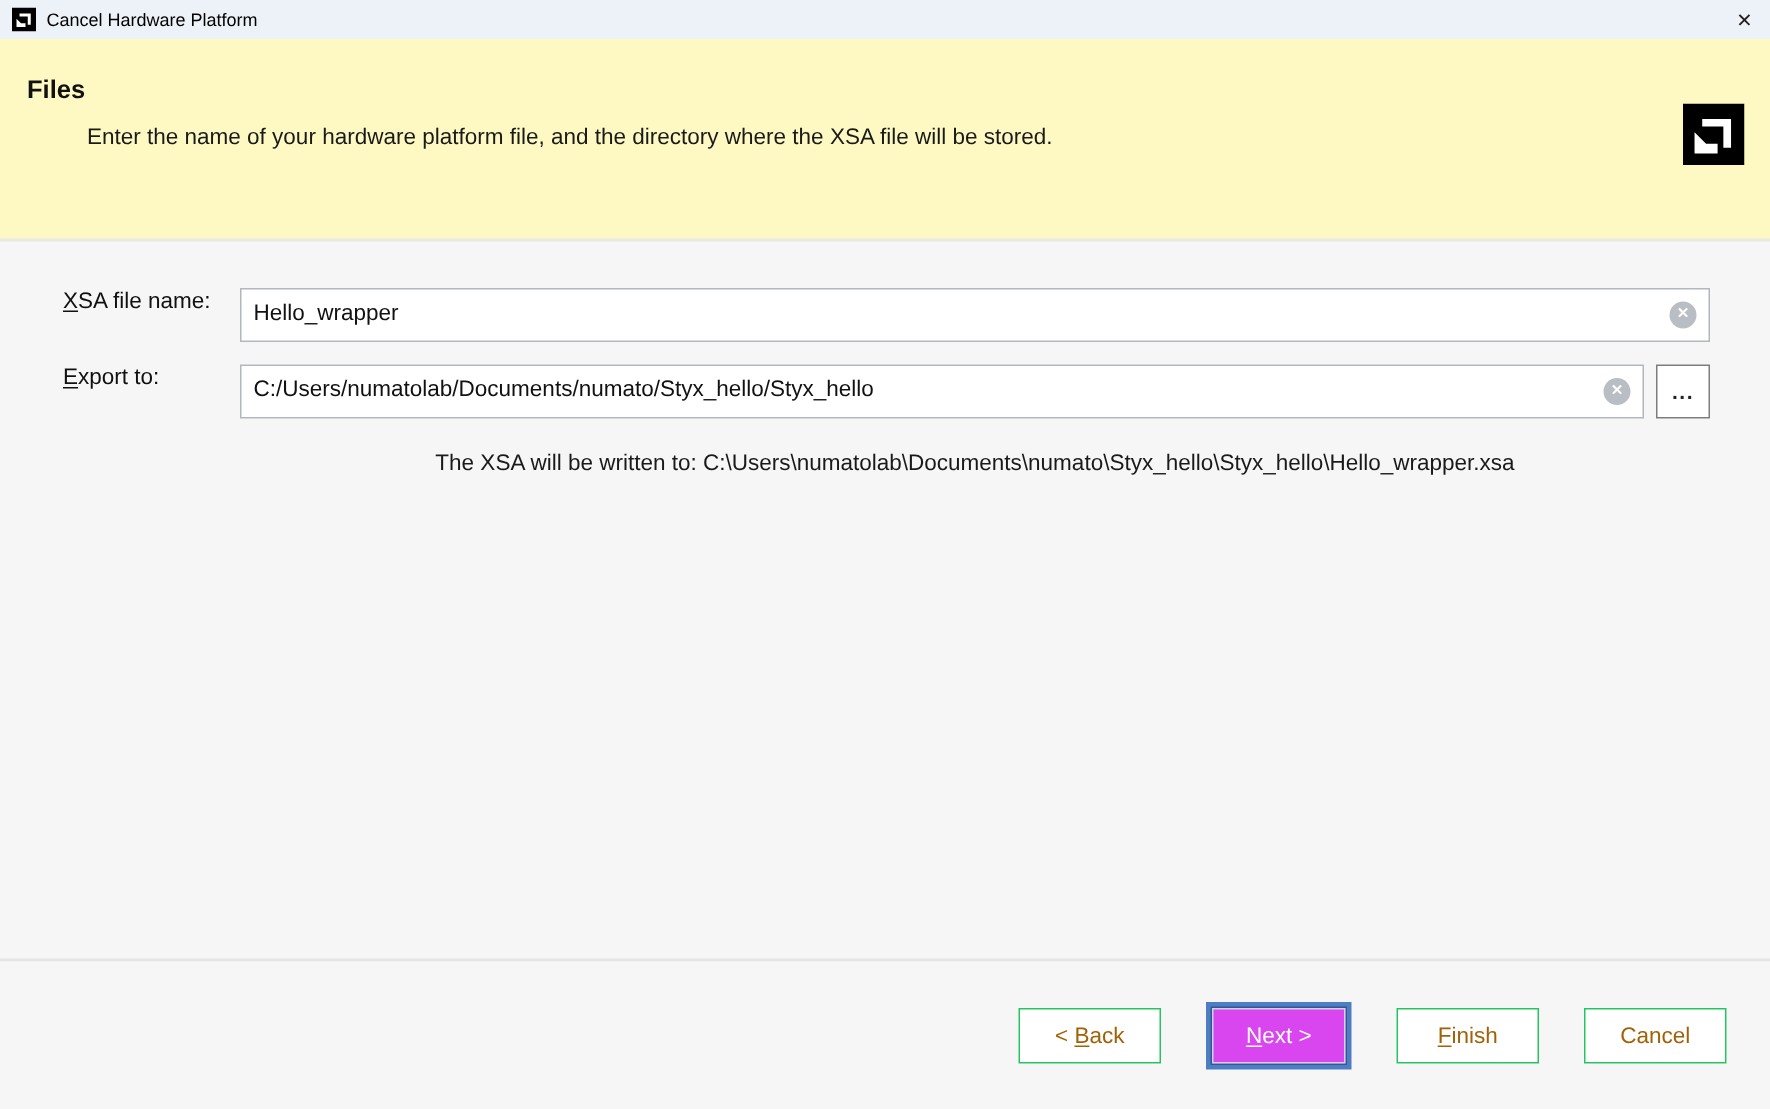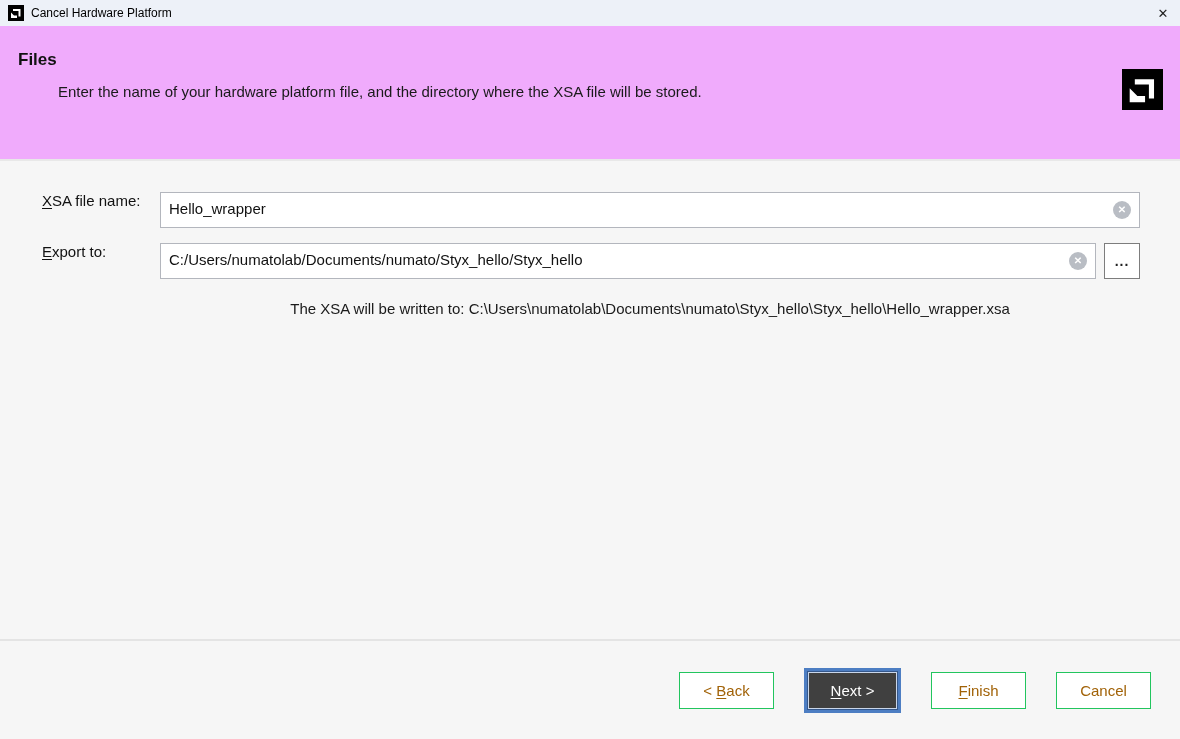--- a/index.html
+++ b/index.html
@@ -23,21 +23,21 @@
   .titlebar .title-text { font-size: 12px; color: #000; margin-left: 7px; flex: 1; }
   .close-btn {
     width: 34px; height: 26px;
     display: flex; align-items: center; justify-content: center;
     font-size: 13px; color: #222; cursor: default; border: none; background: transparent;
     font-family: "Liberation Sans", sans-serif;
   }
 
   
   .header {
-    background: #f0abfc;
+    background: #fef9c3;
     height: 135px; flex: 0 0 135px;
     border-bottom: 2px solid #e8e8e8;
     position: relative;
     padding: 24px 18px 0 18px;
   }
   .header h1 { font-size: 17px; font-weight: bold; color: #111; }
   .header .desc { font-size: 15px; margin-top: 13px; color: #1a1a1a; margin-left: 40px; }
   .header .brand-logo { position: absolute; top: 43px; right: 17px; width: 41px; height: 41px; }
 
   
@@ -93,21 +93,21 @@
     background: #ffffff;
     border: 1px solid #22c55e;
     font-family: "Liberation Sans", sans-serif;
     font-size: 15px; color: #a16207;
     padding: 0 14px;
     cursor: default;
   }
   .btn .mn { text-decoration: underline; text-underline-offset: 2px; }
   .btn-primary {
     min-width: 89px;
-    background: #404040; color: #ffffff;
+    background: #d946ef; color: #ffffff;
     border: 1px solid #c9d6ea;
     box-shadow: 0 0 0 1px #35588c, 0 0 0 4px #4d7ec3;
     margin: 0 4px;
   }
   .logo-svg { display: block; width: 100%; height: 100%; }
 </style>
 </head>
 <body>
 
 <div class="window">

